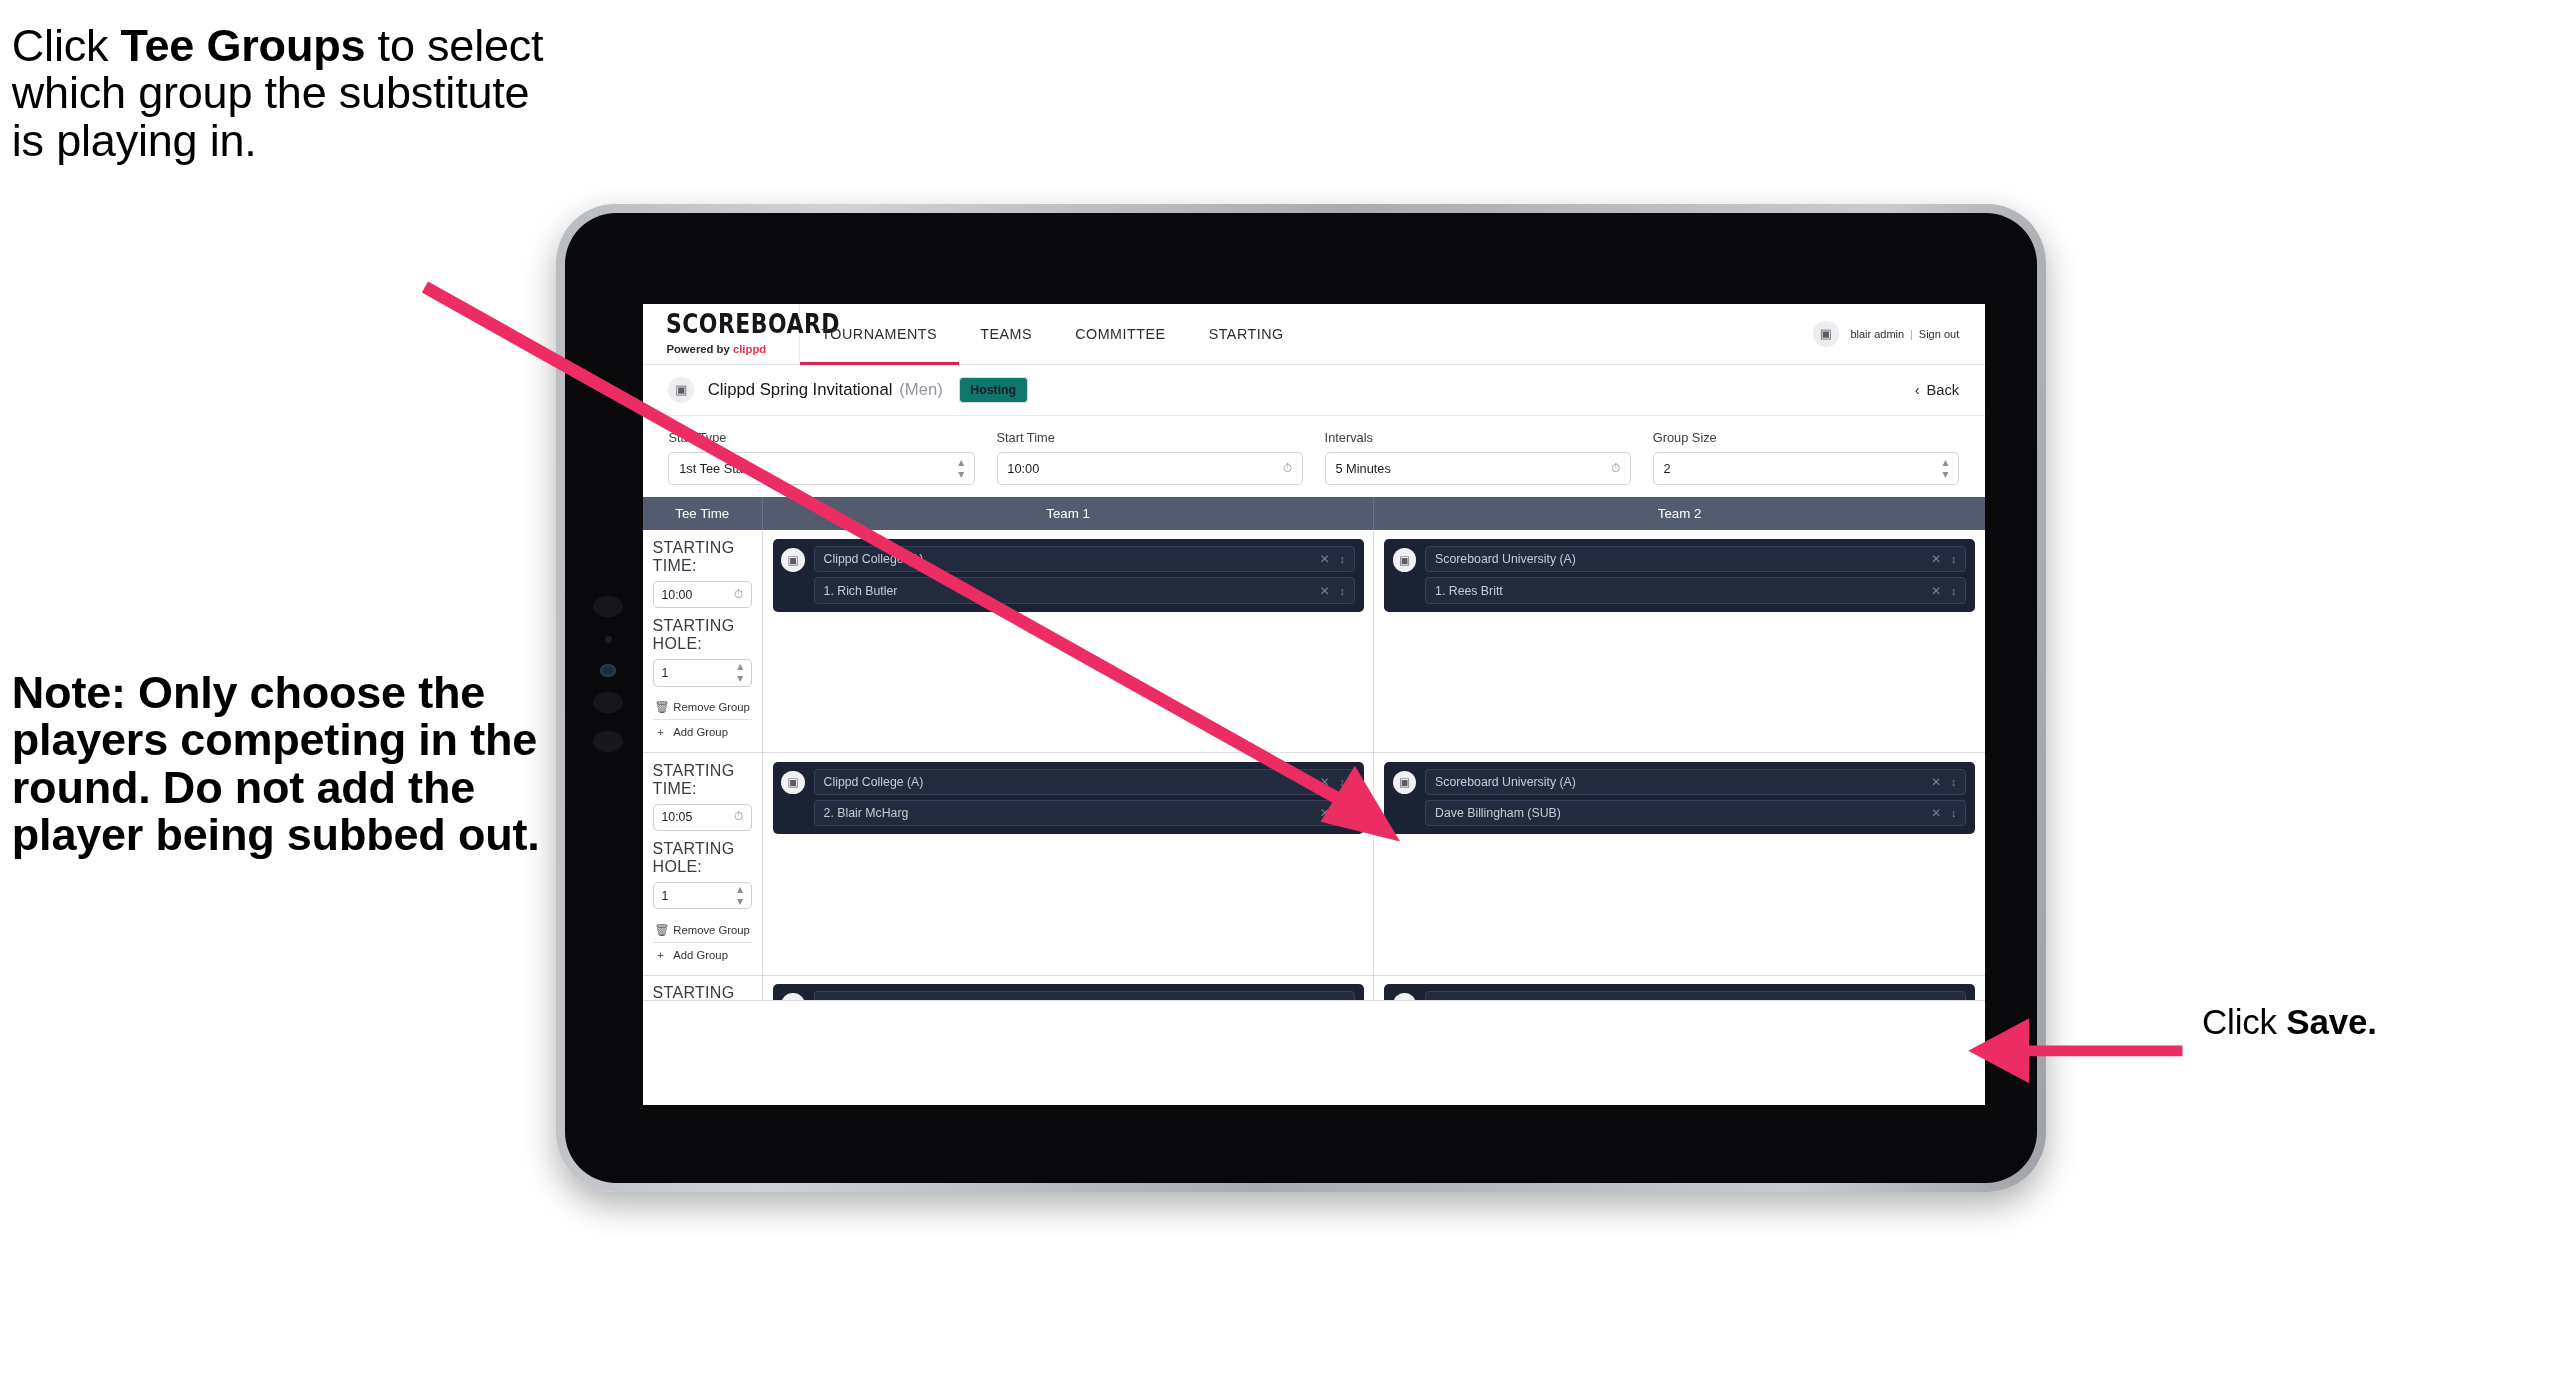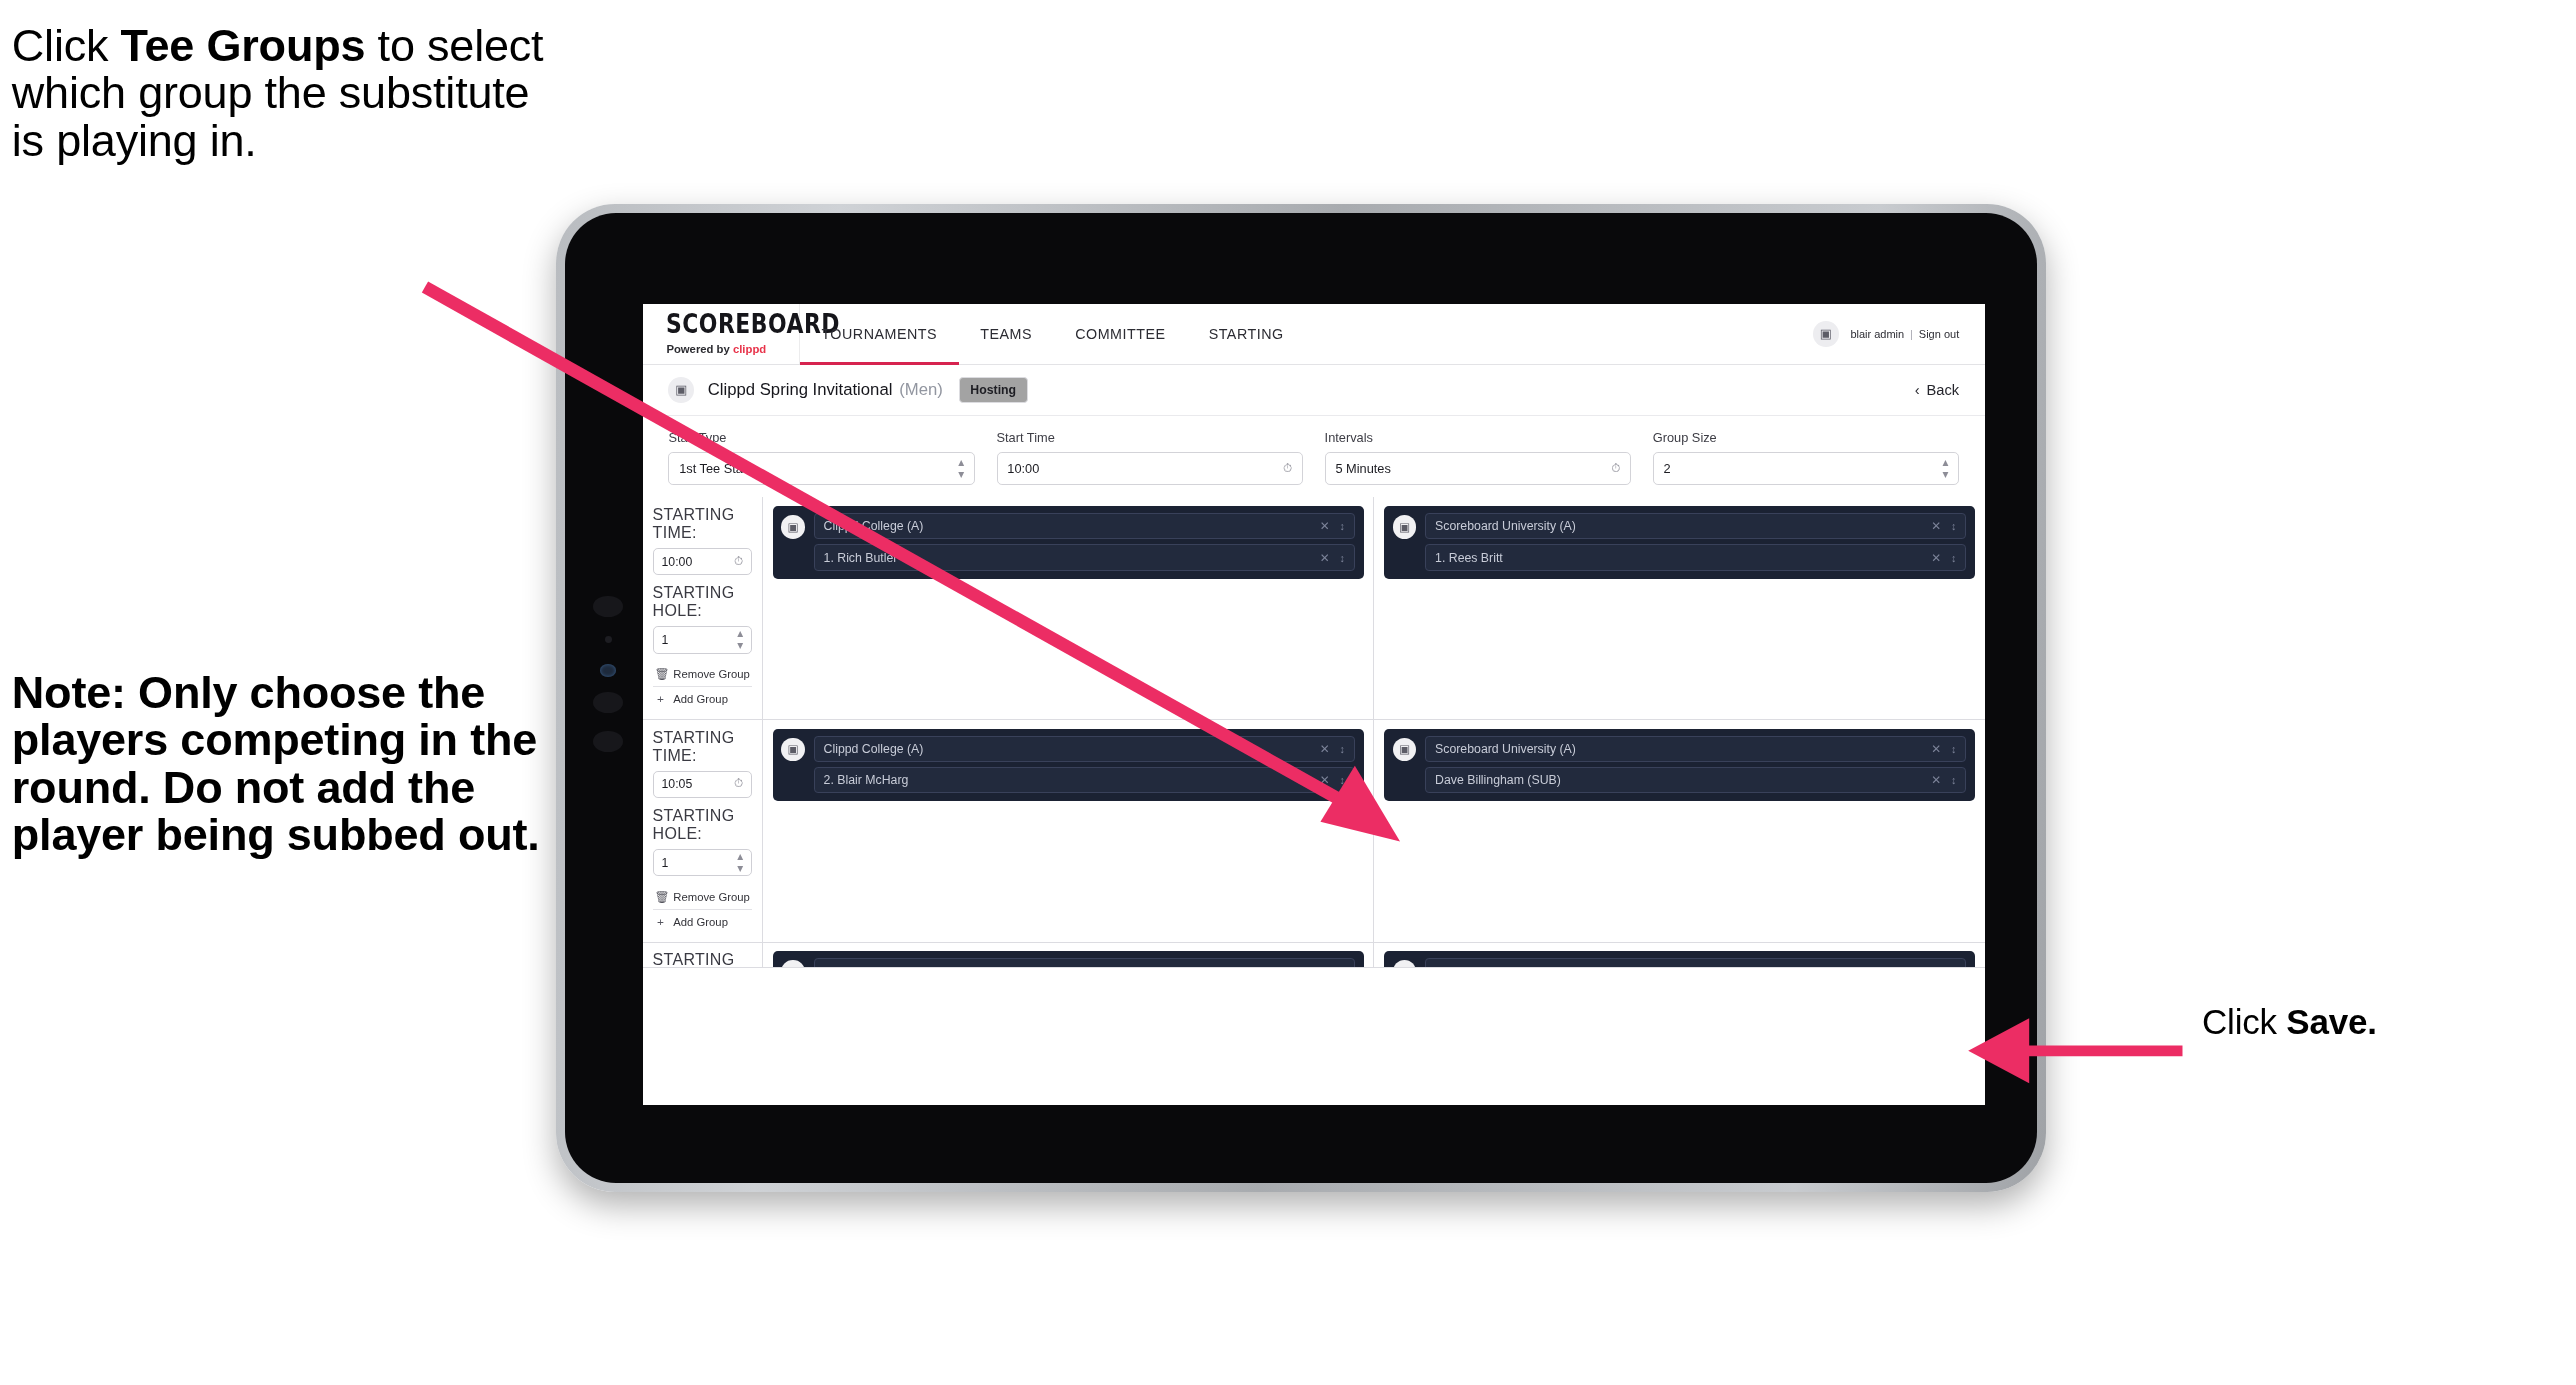--- a/index.html
+++ b/index.html
@@ -100,21 +100,21 @@
     border-bottom: 1px solid #eaeaed; background:#fff;
   }
   #tbar-icon {
     width: 25.6px; height: 25.6px; border-radius: 50%; background:#ededf0;
     display:flex; align-items:center; justify-content:center; color:#5c5c66; font-size: 12.8px; margin-right: 13.8px;
   }
   #tbar-title { font-size: 16.7px; color:#16161c; }
   #tbar-gender { font-size: 16.7px; color:#9296a0; margin-left: 6.9px; }
   #tbar-badge {
     margin-left: 15.7px; border:1px solid #dcdce0; border-radius:3.9px;
-    padding: 4.9px 10.8px; font-size: 12.3px; font-weight: 700; color:#1d1d23; background:#a3a3a3;
+    padding: 4.9px 10.8px; font-size: 12.3px; font-weight: 700; color:#1d1d23; background:#0f766e;
   }
   #tbar-spacer { flex:1; }
   #tbar-back { font-size: 14.7px; color:#26262d; display:flex; align-items:center; gap:6.9px; cursor:pointer; }
 
   
   #formrow { display:flex; gap: 0; padding: 13.8px 25.6px 11.8px 25.6px; background:#fff; }
   .field { flex: 1; padding-right: 21.6px; }
   .field:last-child { padding-right: 0; }
   .field-label { font-size: 12.8px; color:#3d3d45; margin-bottom: 7.9px; }
   .field-input {
@@ -273,20 +273,25 @@
           </div>
           <div class="field">
             <div class="field-label">Group Size</div>
             <div class="field-input">
               <span>2</span>
               <span class="spin">▴<br>▾</span>
             </div>
           </div>
         </div>
 
+        <div id="thead">
+          <div class="th th-tee">Tee Time</div>
+          <div class="th th-t1">Team 1</div>
+          <div class="th th-t2">Team 2</div>
+        </div>
 
         <div id="tbody">
 
           <div class="trow">
             <div class="cell-tee">
               <div class="tee-label">STARTING TIME:</div>
               <div class="tee-input">
                 <span>10:00</span>
                 <span class="spin">⏱</span>
               </div>

